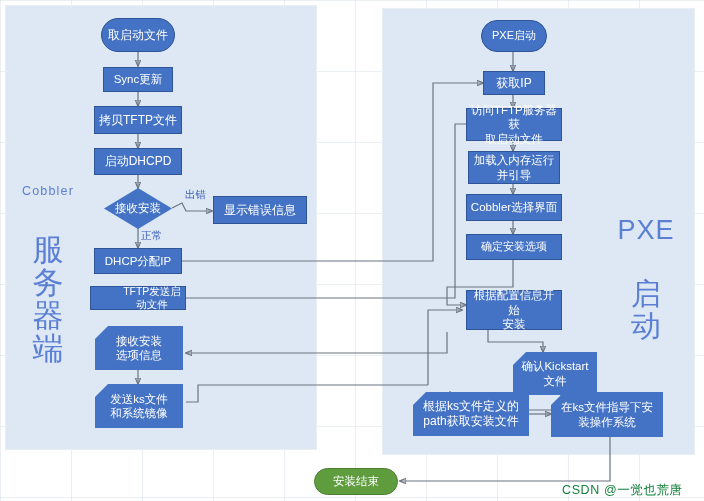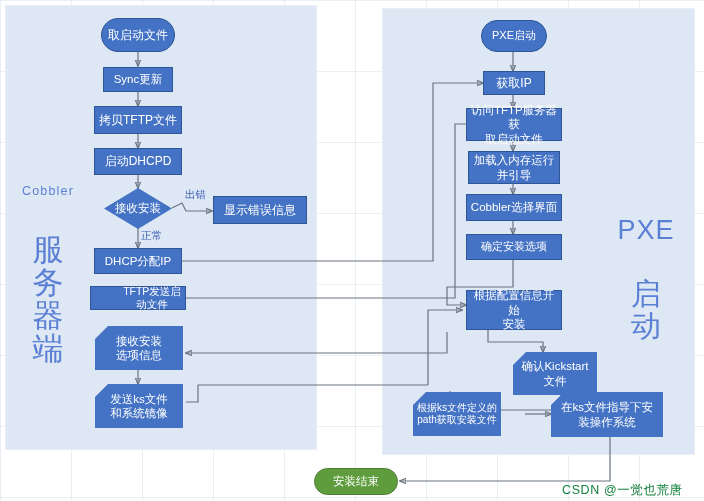--- a/index.html
+++ b/index.html
@@ -235,21 +235,21 @@
   <div class="node rect" style="left:466px;top:194px;width:96px;height:27px;font-size:11.5px;">Cobbler选择界面</div>
 
   <div class="node rect" style="left:466px;top:234px;width:96px;height:26px;font-size:11px;">确定安装选项</div>
 
   <div class="node rect" style="left:466px;top:290px;width:96px;height:40px;font-size:11.5px;">根据配置信息开始
 安装</div>
 
   <div class="node penta" style="left:513px;top:352px;width:84px;height:43px;font-size:11.5px;">确认Kickstart
 文件</div>
 
-  <div class="node penta" style="left:413px;top:392px;width:88px;height:44px;font-size:10px;">根据ks文件定义的
+  <div class="node penta" style="left:413px;top:392px;width:116px;height:44px;font-size:12px;">根据ks文件定义的
 path获取安装文件</div>
 
   <div class="node penta" style="left:551px;top:392px;width:112px;height:45px;font-size:11.5px;">在ks文件指导下安
 装操作系统</div>
 
   <div class="node term green" style="left:314px;top:468px;width:84px;height:27px;font-size:11.5px;">安装结束</div>
 
   <div class="watermark" style="left:562px;top:482px;">CSDN @一觉也荒唐</div>
 
 </div>

